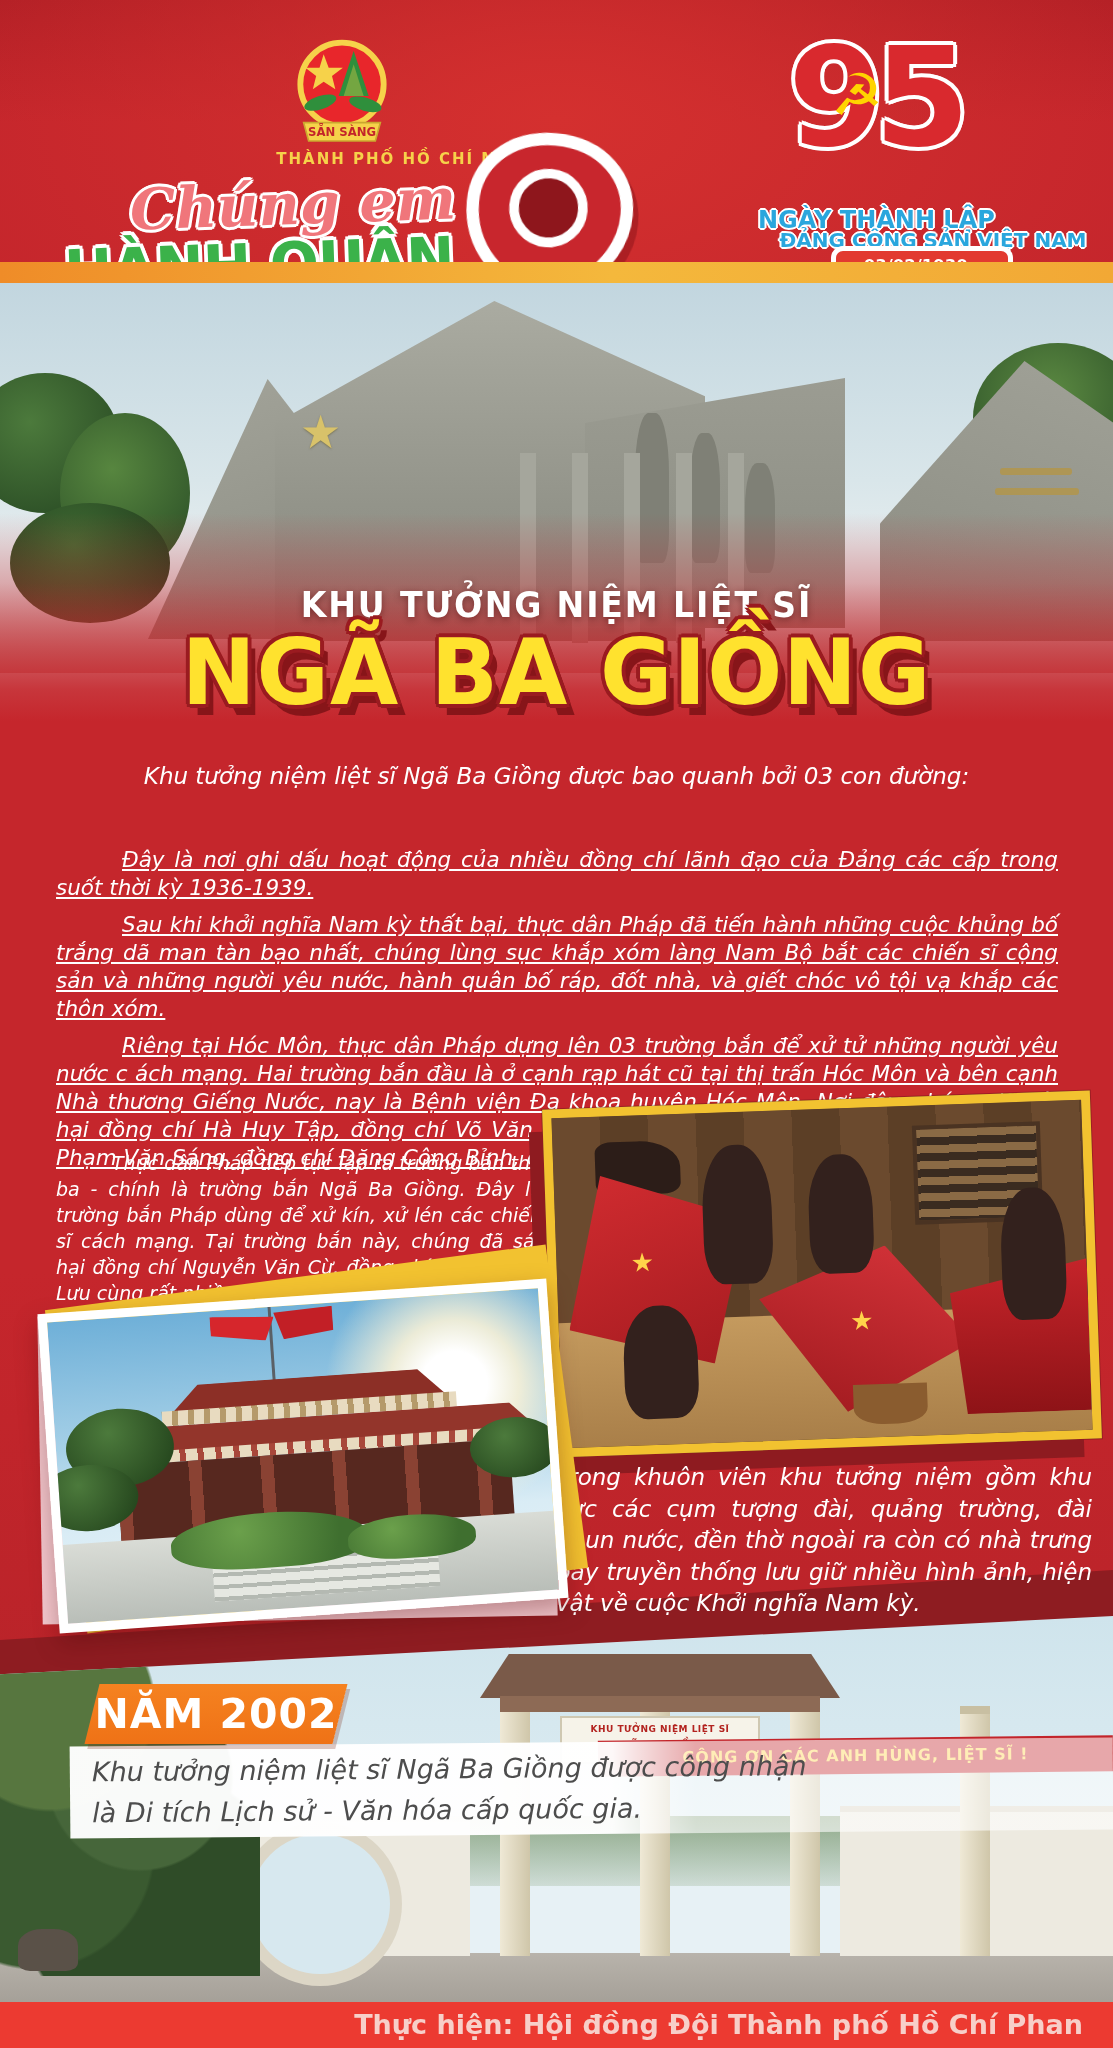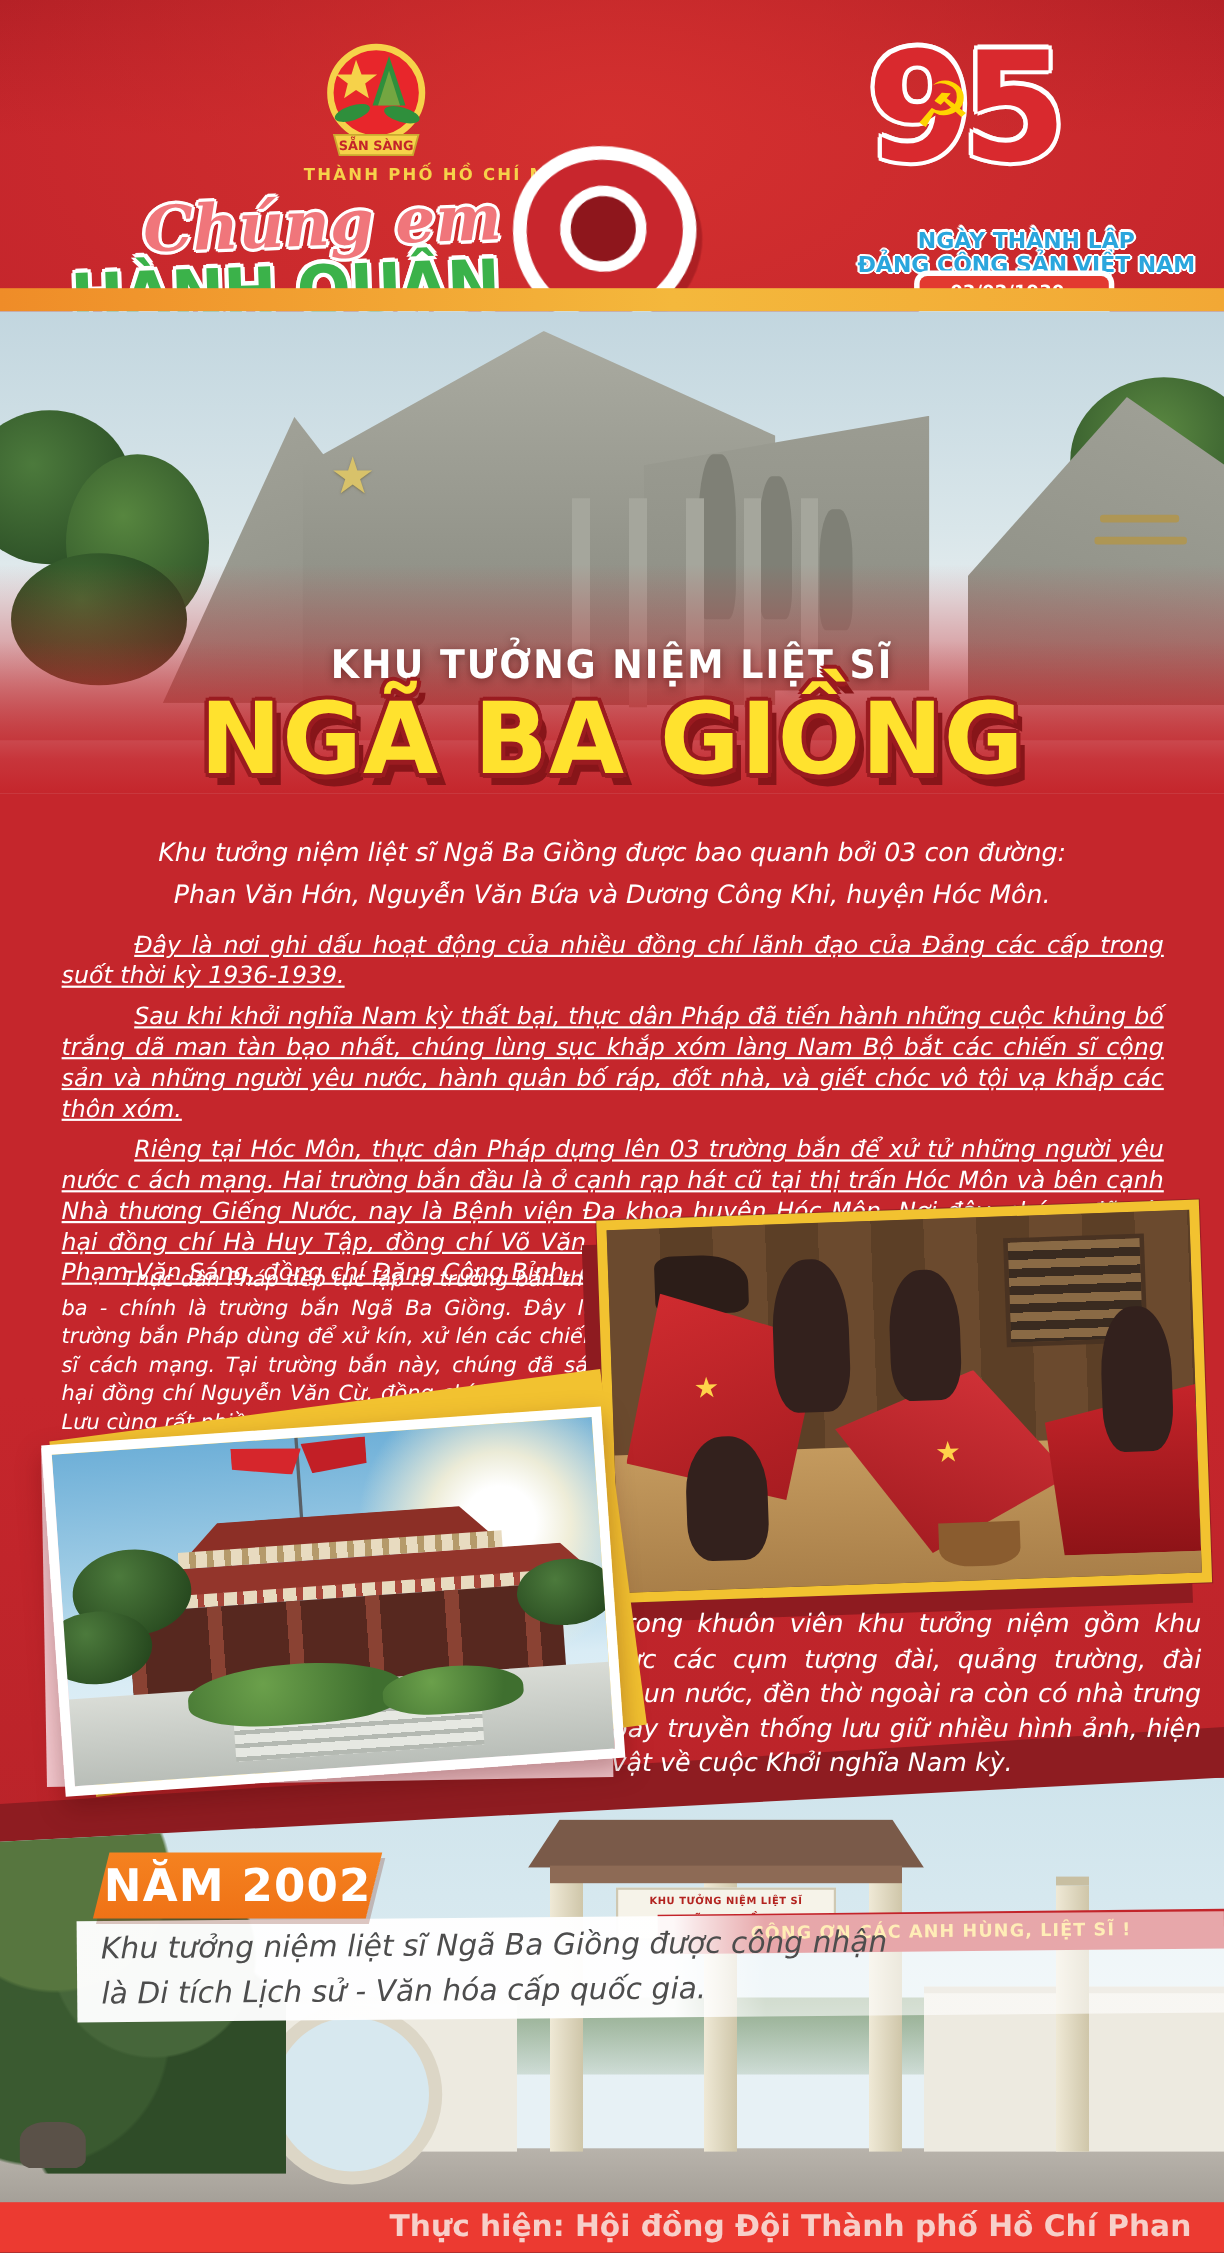--- a/index.html
+++ b/index.html
@@ -19,21 +19,21 @@
   
   .city{left:150px;top:150px;width:385px;text-align:right;color:#F6D24A;font-size:15px;font-weight:bold;letter-spacing:2px;}
   .t1{left:128px;top:170px;width:330px;text-align:center;font-size:57px;color:#F0767B;transform:rotate(-2deg);}
   .t2{left:34px;top:230px;width:450px;text-align:center;font-size:61px;font-weight:900;color:#3BB24A;letter-spacing:-1px;transform:rotate(-2deg) scaleX(.95);}
   .t3{left:96px;top:290px;width:400px;text-align:center;font-size:55px;color:#D6262C;transform:rotate(-2deg);}
   .pin{left:446px;top:128px;width:200px;height:248px;transform:rotate(5deg);filter:drop-shadow(6px 8px 0 rgba(130,16,22,.45));}
   .greet{left:782px;top:14px;width:300px;text-align:center;font-size:27px;color:#E03A33;}
   .n95{left:788px;top:22px;width:290px;text-align:left;font-size:138px;line-height:1.1;font-weight:900;color:#D9292E;letter-spacing:-10px;}
   .hs{left:822px;top:66px;width:70px;text-align:center;font-size:58px;color:#FFD400;line-height:1;}
   .nam{left:788px;top:150px;width:290px;text-align:center;font-size:53px;font-weight:900;color:#1B75BC;letter-spacing:1px;}
-  .est1{left:758px;top:206px;width:350px;text-align:center;font-size:20px;font-weight:800;color:#2AA6DD;}
+  .est1{left:758px;top:206px;width:350px;font-size:24px;font-weight:800;color:#2AA6DD;}
   .est2{left:748px;top:228px;width:370px;text-align:center;font-size:20px;font-weight:800;color:#2AA6DD;}
   .dates{left:836px;top:251px;width:172px;height:30px;background:#E23A30;border-radius:7px;box-shadow:0 0 0 5px #fff;
     color:#fff;font-size:16.5px;font-weight:bold;text-align:center;line-height:30px;letter-spacing:0;}
   .gold-stripe{left:0;top:262px;width:1113px;height:21px;background:linear-gradient(90deg,#EF8C28,#F4B83C 55%,#F2A835);}
 
   
   .hero{left:0;top:283px;width:1113px;height:438px;background:linear-gradient(180deg,#C2D6DF 0%,#D9E6EA 45%,#E4ECEE 60%);}
   .blob{position:absolute;border-radius:50%;}
   .m-wingL{position:absolute;left:148px;top:96px;width:230px;height:260px;background:linear-gradient(160deg,#a3a49a,#8b8c82);
     clip-path:polygon(0 100%,52% 0,100% 55%,100% 100%);}
@@ -189,21 +189,20 @@
     <div class="m-star">★</div>
     <div class="plaza"></div>
     <div class="hero-fade"></div>
   </div>
 
   <div class="abs kicker">KHU TƯỞNG NIỆM LIỆT SĨ</div>
   <div class="abs big-title">NGÃ BA GIỒNG</div>
 
   <div class="abs intro">
     <div>Khu tưởng niệm liệt sĩ Ngã Ba Giồng được bao quanh bởi 03 con đường:</div>
-    <div>Phan Văn Hớn, Nguyễn Văn Bứa và Dương Công Khi, huyện Hóc Môn.</div>
   </div>
 
   <div class="abs bodytext">
     <p>Đây là nơi ghi dấu hoạt động của nhiều đồng chí lãnh đạo của Đảng các cấp trong suốt thời kỳ 1936-1939.</p>
     <p>Sau khi khởi nghĩa Nam kỳ thất bại, thực dân Pháp đã tiến hành những cuộc khủng bố trắng dã man tàn bạo nhất, chúng lùng sục khắp xóm làng Nam Bộ bắt các chiến sĩ cộng sản và những người yêu nước, hành quân bố ráp, đốt nhà, và giết chóc vô tội vạ khắp các thôn xóm.</p>
     <p>Riêng tại Hóc Môn, thực dân Pháp dựng lên 03 trường bắn để xử tử những người yêu nước c ách mạng. Hai trường bắn đầu là ở cạnh rạp hát cũ tại thị trấn Hóc Môn và bên cạnh Nhà thương Giếng Nước, nay là Bệnh viện Đa khoa huyện Hóc Môn. Nơi đây, chúng đã sát hại đồng chí Hà Huy Tập, đồng chí Võ Văn Tần, đồng chí Nguyễn Thị Minh Khai, đồng chí Phạm Văn Sáng, đồng chí Đặng Công Bỉnh, đồng chí Nguyễn Hữu Tiến...</p>
   </div>
   <div class="abs p4">
     <p>Thực dân Pháp tiếp tục lập ra trường bắn thứ ba - chính là trường bắn Ngã Ba Giồng. Đây là trường bắn Pháp dùng để xử kín, xử lén các chiến sĩ cách mạng. Tại trường bắn này, chúng đã sát hại đồng chí Nguyễn Văn Cừ, đồng chí Phan Đăng Lưu cùng rất nhiều đồng bào, chiến sĩ khác.</p>
   </div>

